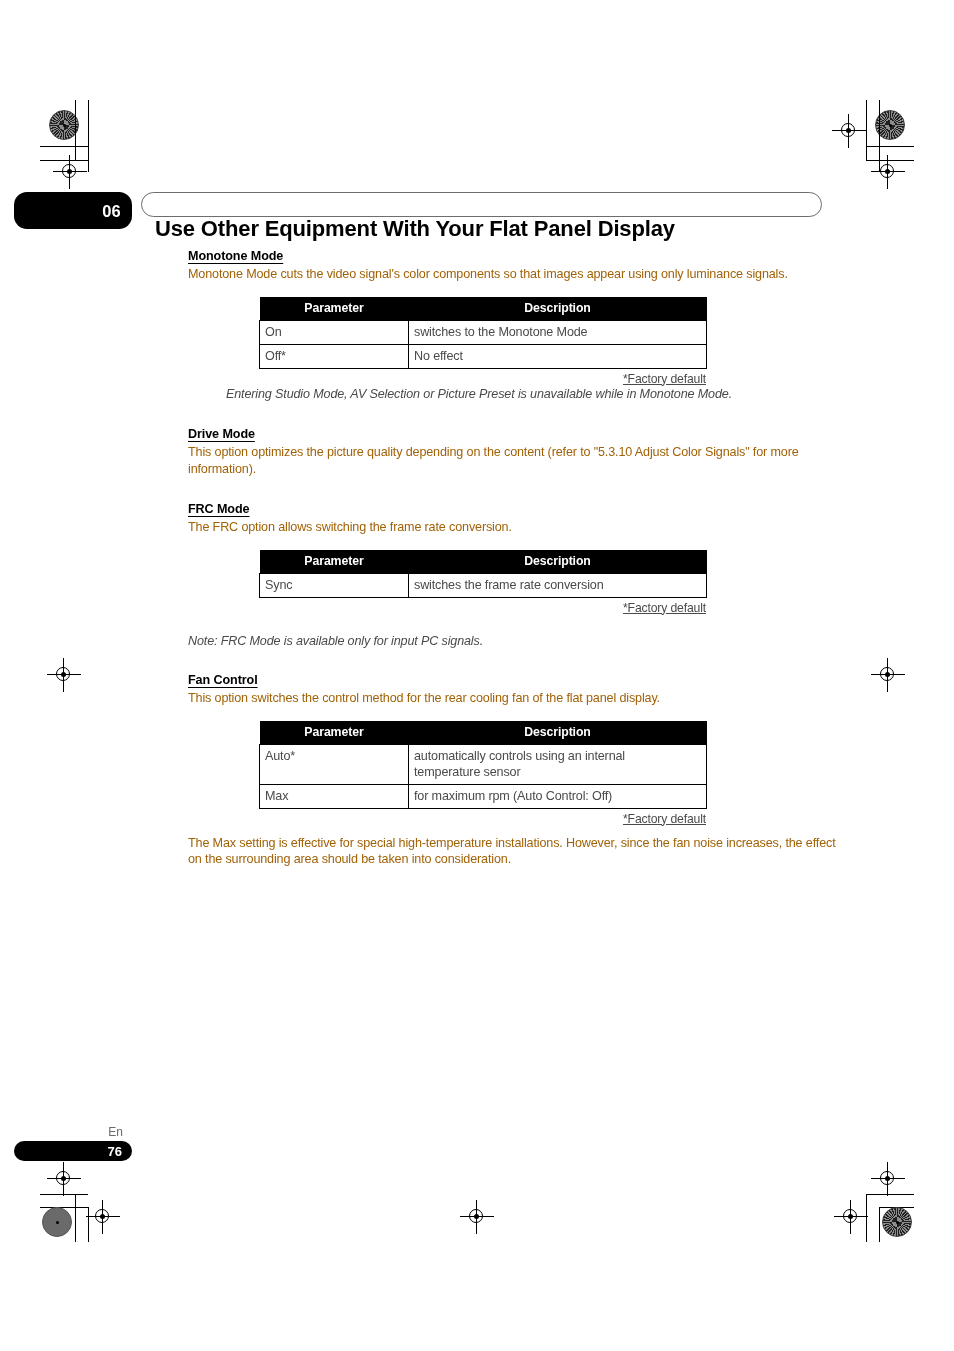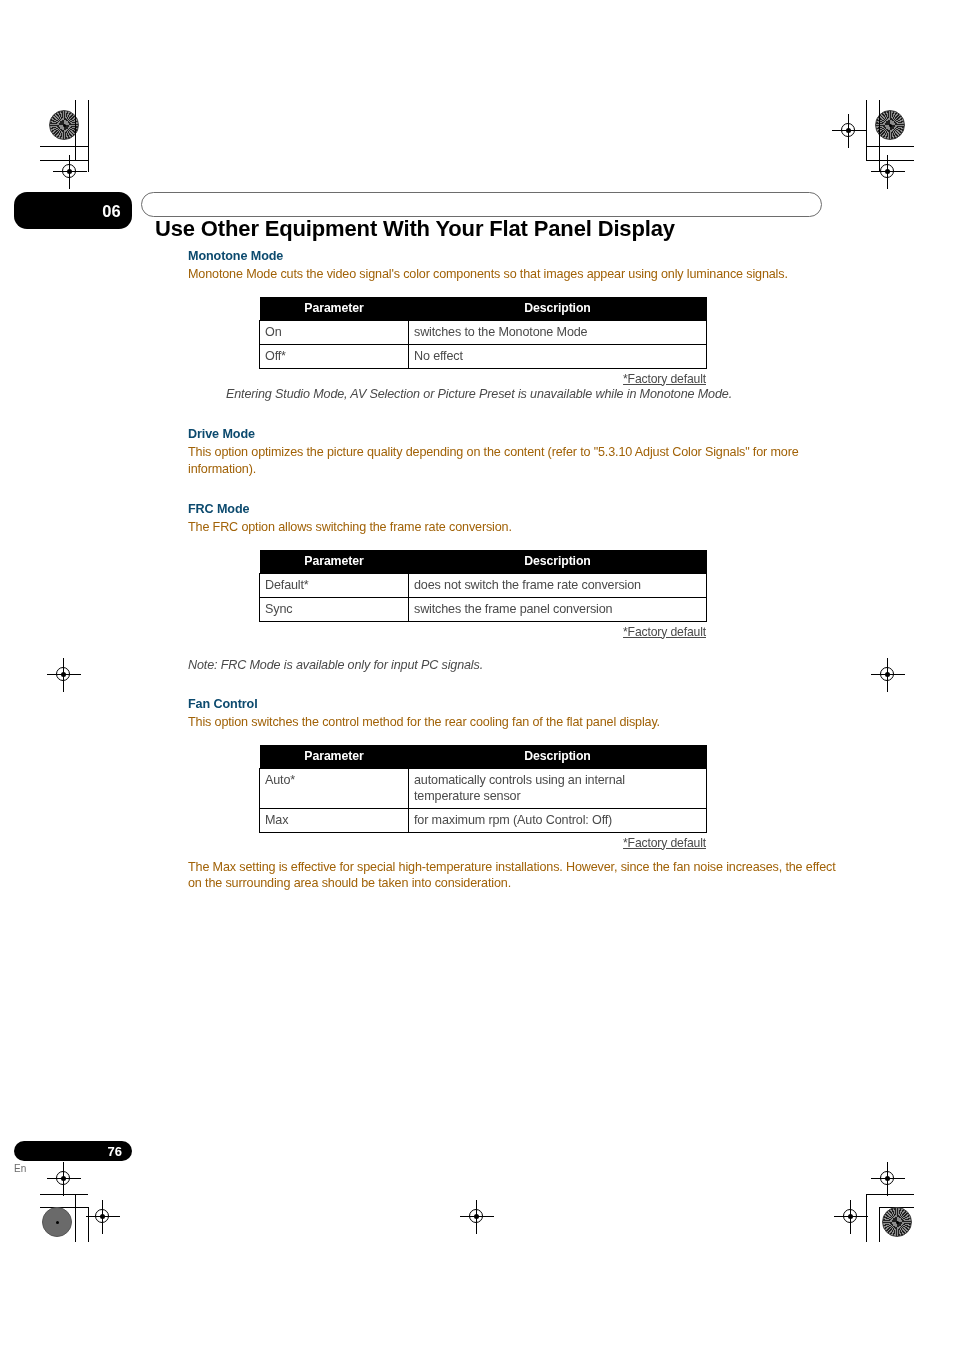--- a/index.html
+++ b/index.html
@@ -98,21 +98,22 @@
     white-space: nowrap;
     margin-top: 24px;
   }
 
   
   .content { position: absolute; left: 188px; top: 0; width: 650px; }
 
   .sec-head {
     font-size: 12.6px;
     font-weight: bold;
-    color: #0c4a6e;
+    color: #000000;
+    text-decoration: underline;
     text-underline-offset: 2.5px;
     text-decoration-thickness: 1.4px;
     margin: 0;
     letter-spacing: -0.1px;
   }
   .para {
     font-size: 12.6px;
     line-height: 16.5px;
     color: #a16207;
     margin: 3px 0 0 0;
@@ -180,26 +181,26 @@
     right: 10px; top: 50%;
     transform: translateY(-50%);
     color: #fff;
     font-size: 13px;
     font-weight: bold;
     line-height: 1;
     text-align: right;
   }
   .lang {
     position: absolute;
-    left: 14px; top: 1163px;
+    left: 14px; top: 1125px;
     width: 118px;
-    text-align: left;
+    text-align: right;
     padding-right: 9px;
     box-sizing: border-box;
-    font-size: 10px;
+    font-size: 12px;
     color: #6a6a6a;
   }
 </style>
 </head>
 <body>
 
 <div class="mark-layer">
 
   <div class="star" style="left:64px; top:125px;"></div>
   <div class="rule vt" style="left:75px; top:100px; height:60px;"></div>
@@ -343,26 +344,22 @@
           <col class="c2">
         </colgroup>
       <thead>
         <tr>
           <th>Parameter</th>
           <th>Description</th>
         </tr>
       </thead>
       <tbody>
         <tr>
-          <td>Default*</td>
-          <td>does not switch the frame rate conversion</td>
-        </tr>
-        <tr>
           <td>Sync</td>
-          <td>switches the frame panel conversion</td>
+          <td>switches the frame rate conversion</td>
         </tr>
       </tbody>
     </table>
     <div class="fact">*Factory default</div>
 
     <p class="note" style="margin-top:18px;">Note: FRC Mode is available only for input PC signals.</p>
   </div>
 
   <div style="margin-top:24px;">
     <h2 class="sec-head">Fan Control</h2>

